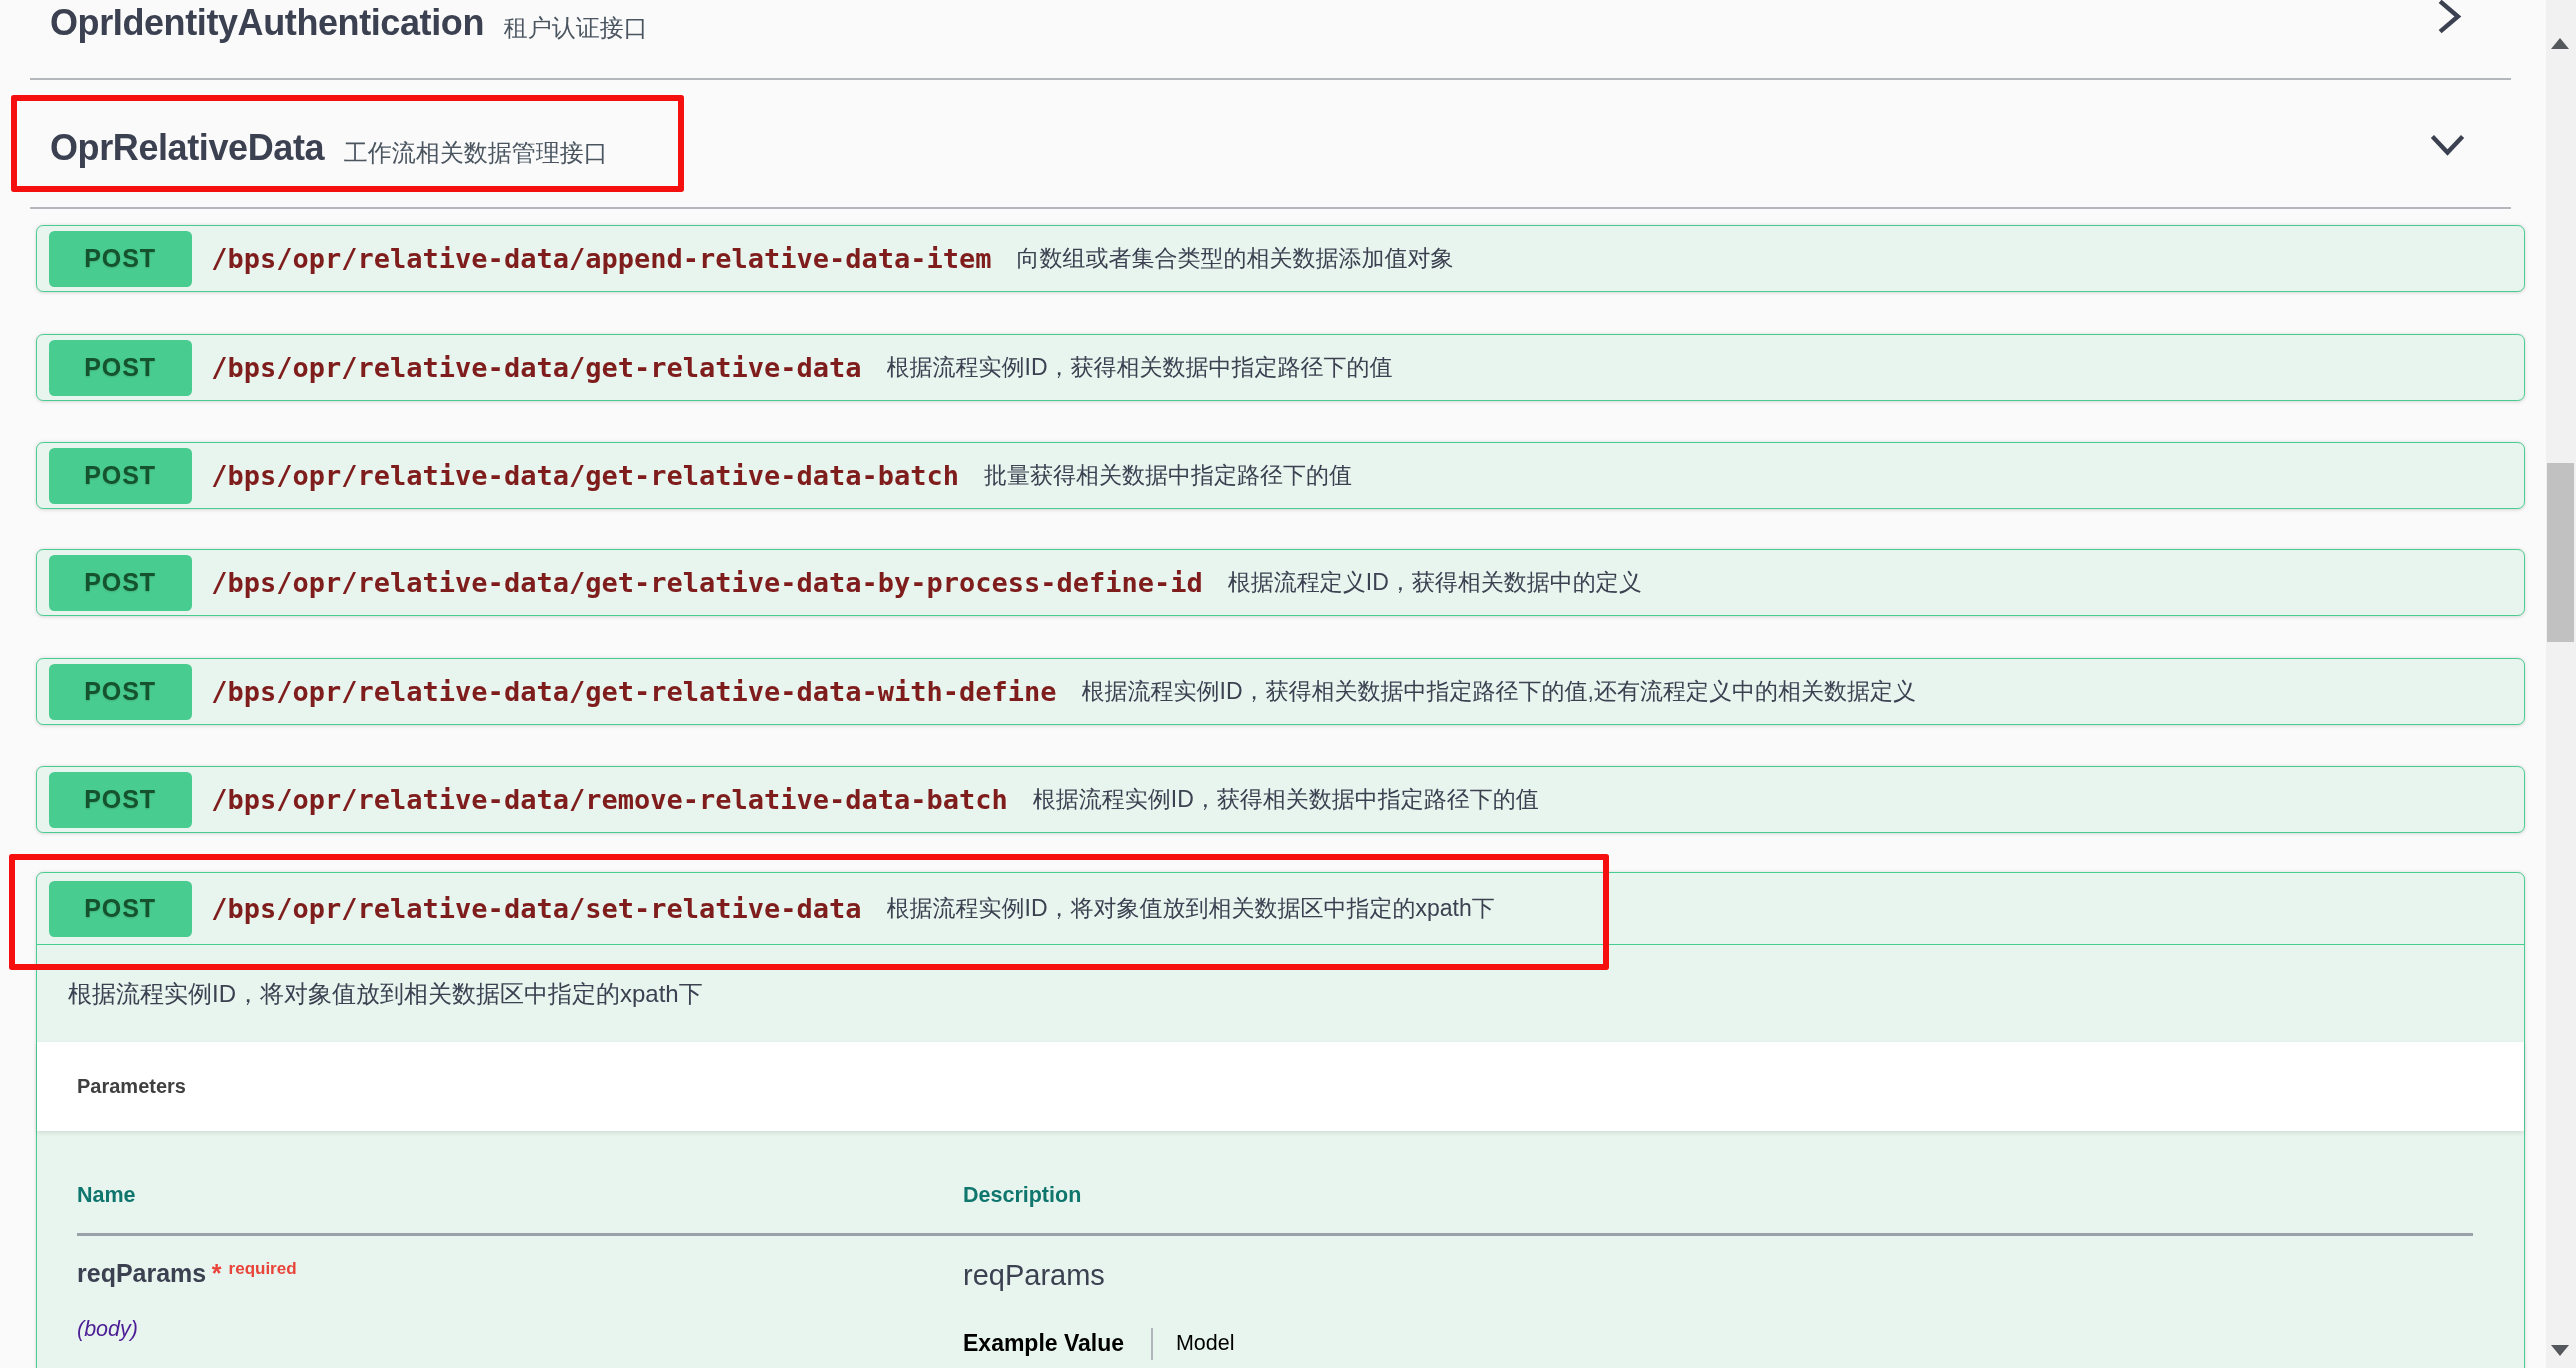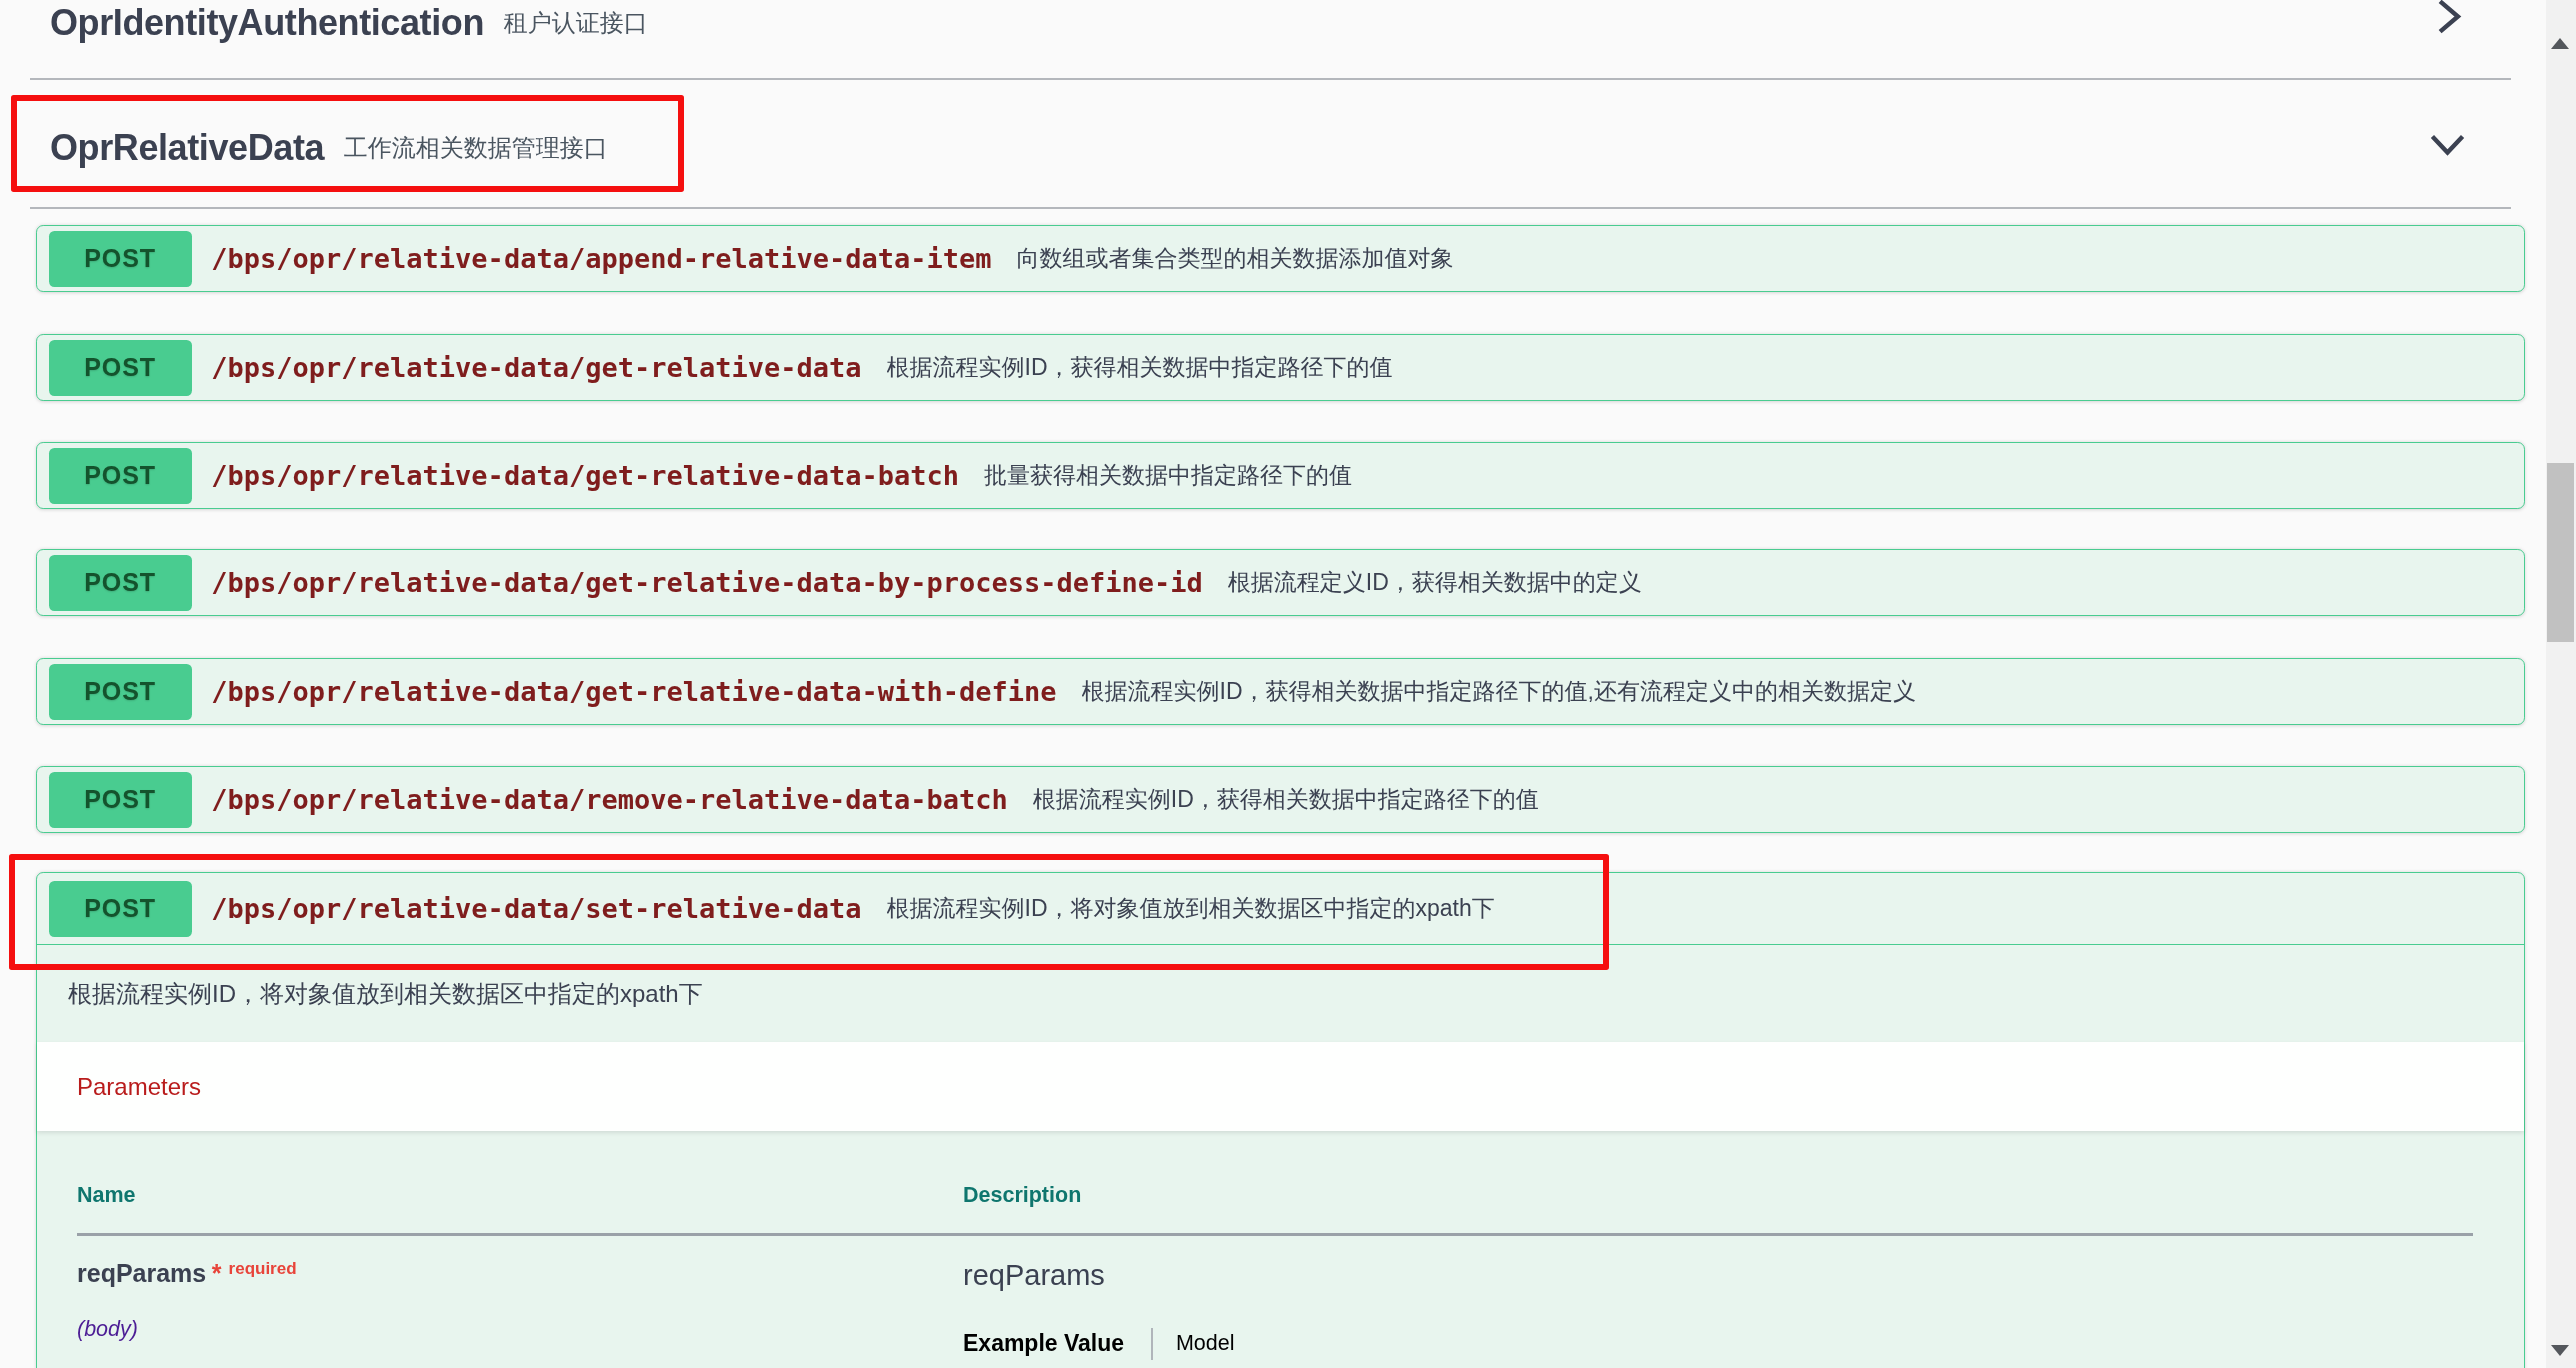--- a/index.html
+++ b/index.html
@@ -1,21 +1,21 @@
 <!DOCTYPE html>
 <html style="font-size:14.3px"><head>
 <meta charset="utf-8">
 <style>
   * { margin:0; padding:0; box-sizing:border-box; }
   html,body { width:2576px; height:1368px; overflow:hidden; }
   body { font-family:"Liberation Sans","DejaVu Sans",sans-serif; background:#fafafa; }
   .page { position:relative; width:2576px; height:1368px; background:#fafafa; overflow:hidden; }
 
   
-  .sec-header { position:absolute; left:50px; display:flex; align-items:center; cursor:pointer; }
+  .sec-header { position:absolute; left:50px; display:flex; align-items:flex-end; cursor:pointer; }
   .sec-title { font-size:36px; font-weight:bold; color:#3b4151; letter-spacing:-0.4px; }
   .sec-sub { font-size:24px; font-weight:normal; color:#4a5560; margin-left:19.7px; }
   .chevron { position:absolute; cursor:pointer; }
   .divider { position:absolute; left:29.5px; width:2481px; height:1.8px; background:#b4b7bc; }
 
   
   .opblock { position:absolute; left:36px; width:2489px; height:67px;
     background:#e8f5ee; border:1.8px solid #49cc90; border-radius:7.2px;
     box-shadow:0 0.9px 3.6px rgba(0,0,0,0.15); display:flex; align-items:center; cursor:pointer; }
   .method-badge { margin-left:11.6px; width:143px; height:56px; background:#49cc90;
@@ -29,21 +29,21 @@
 
   
   .opblock-open { position:absolute; left:36px; top:872px; width:2489px; height:537px;
     background:#e8f5ee; border:1.8px solid #49cc90; border-radius:7.2px 7.2px 0 0;
     box-shadow:0 0.9px 3.6px rgba(0,0,0,0.15); }
   .open-summary { height:72px; border-bottom:1.8px solid #49cc90; display:flex; align-items:center; cursor:pointer; }
   .open-descwrap { height:97px; display:flex; align-items:center; padding-left:31px; }
   .open-desc-text { font-size:24px; color:#3b4151; }
   .params-header { height:89px; background:rgba(255,255,255,0.92);
     box-shadow:0 1.8px 4.5px rgba(0,0,0,0.10); display:flex; align-items:center; padding-left:40px; }
-  .params-title { font-size:24px; font-weight:normal; color:#b91c1c; }
+  .params-title { font-size:20px; font-weight:bold; color:#404040; }
   .params-table { padding:52px 40px 0 40px; position:relative; }
   .th-row { display:flex; }
   .th { font-size:21.5px; font-weight:bold; color:#0f766e; }
   .th-name { width:886px; flex:0 0 auto; }
   .hdr-divider { margin-top:25px; width:2396px; height:2.7px; background:#9aa1a8; }
   .param-row { display:flex; margin-top:23px; }
   .param-cell-name { width:886px; flex:0 0 auto; }
   .pname { font-size:25px; font-weight:bold; color:#3b4151; display:inline; }
   .pstar { color:#e8443a; font-size:25px; font-weight:bold; margin-left:5.4px; }
   .preq { color:#e8443a; font-size:17px; font-weight:bold; margin-left:7.2px;

